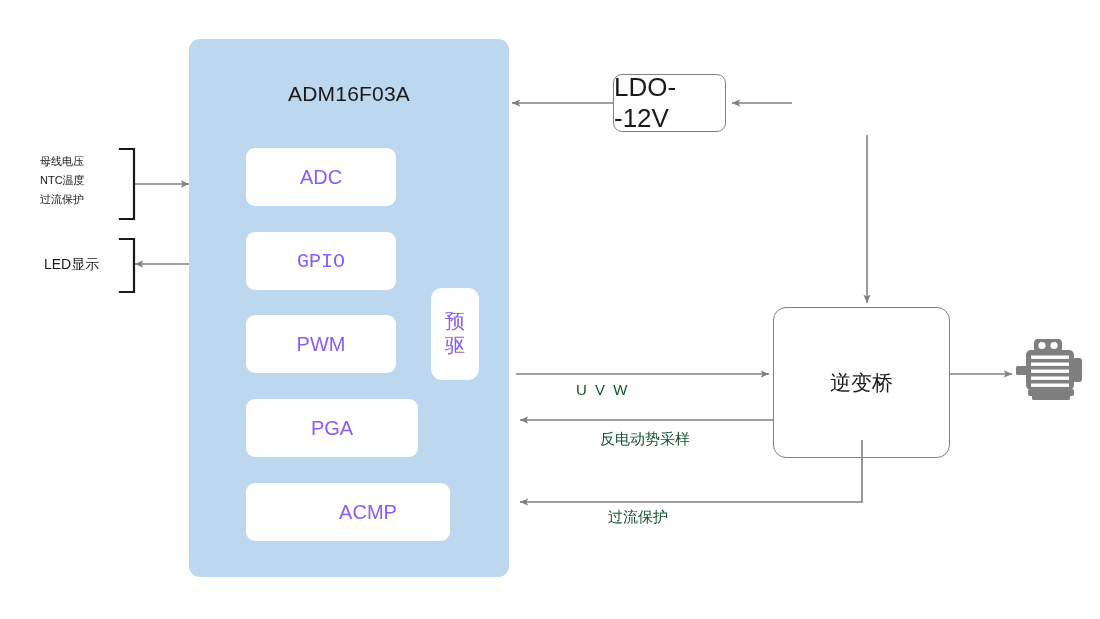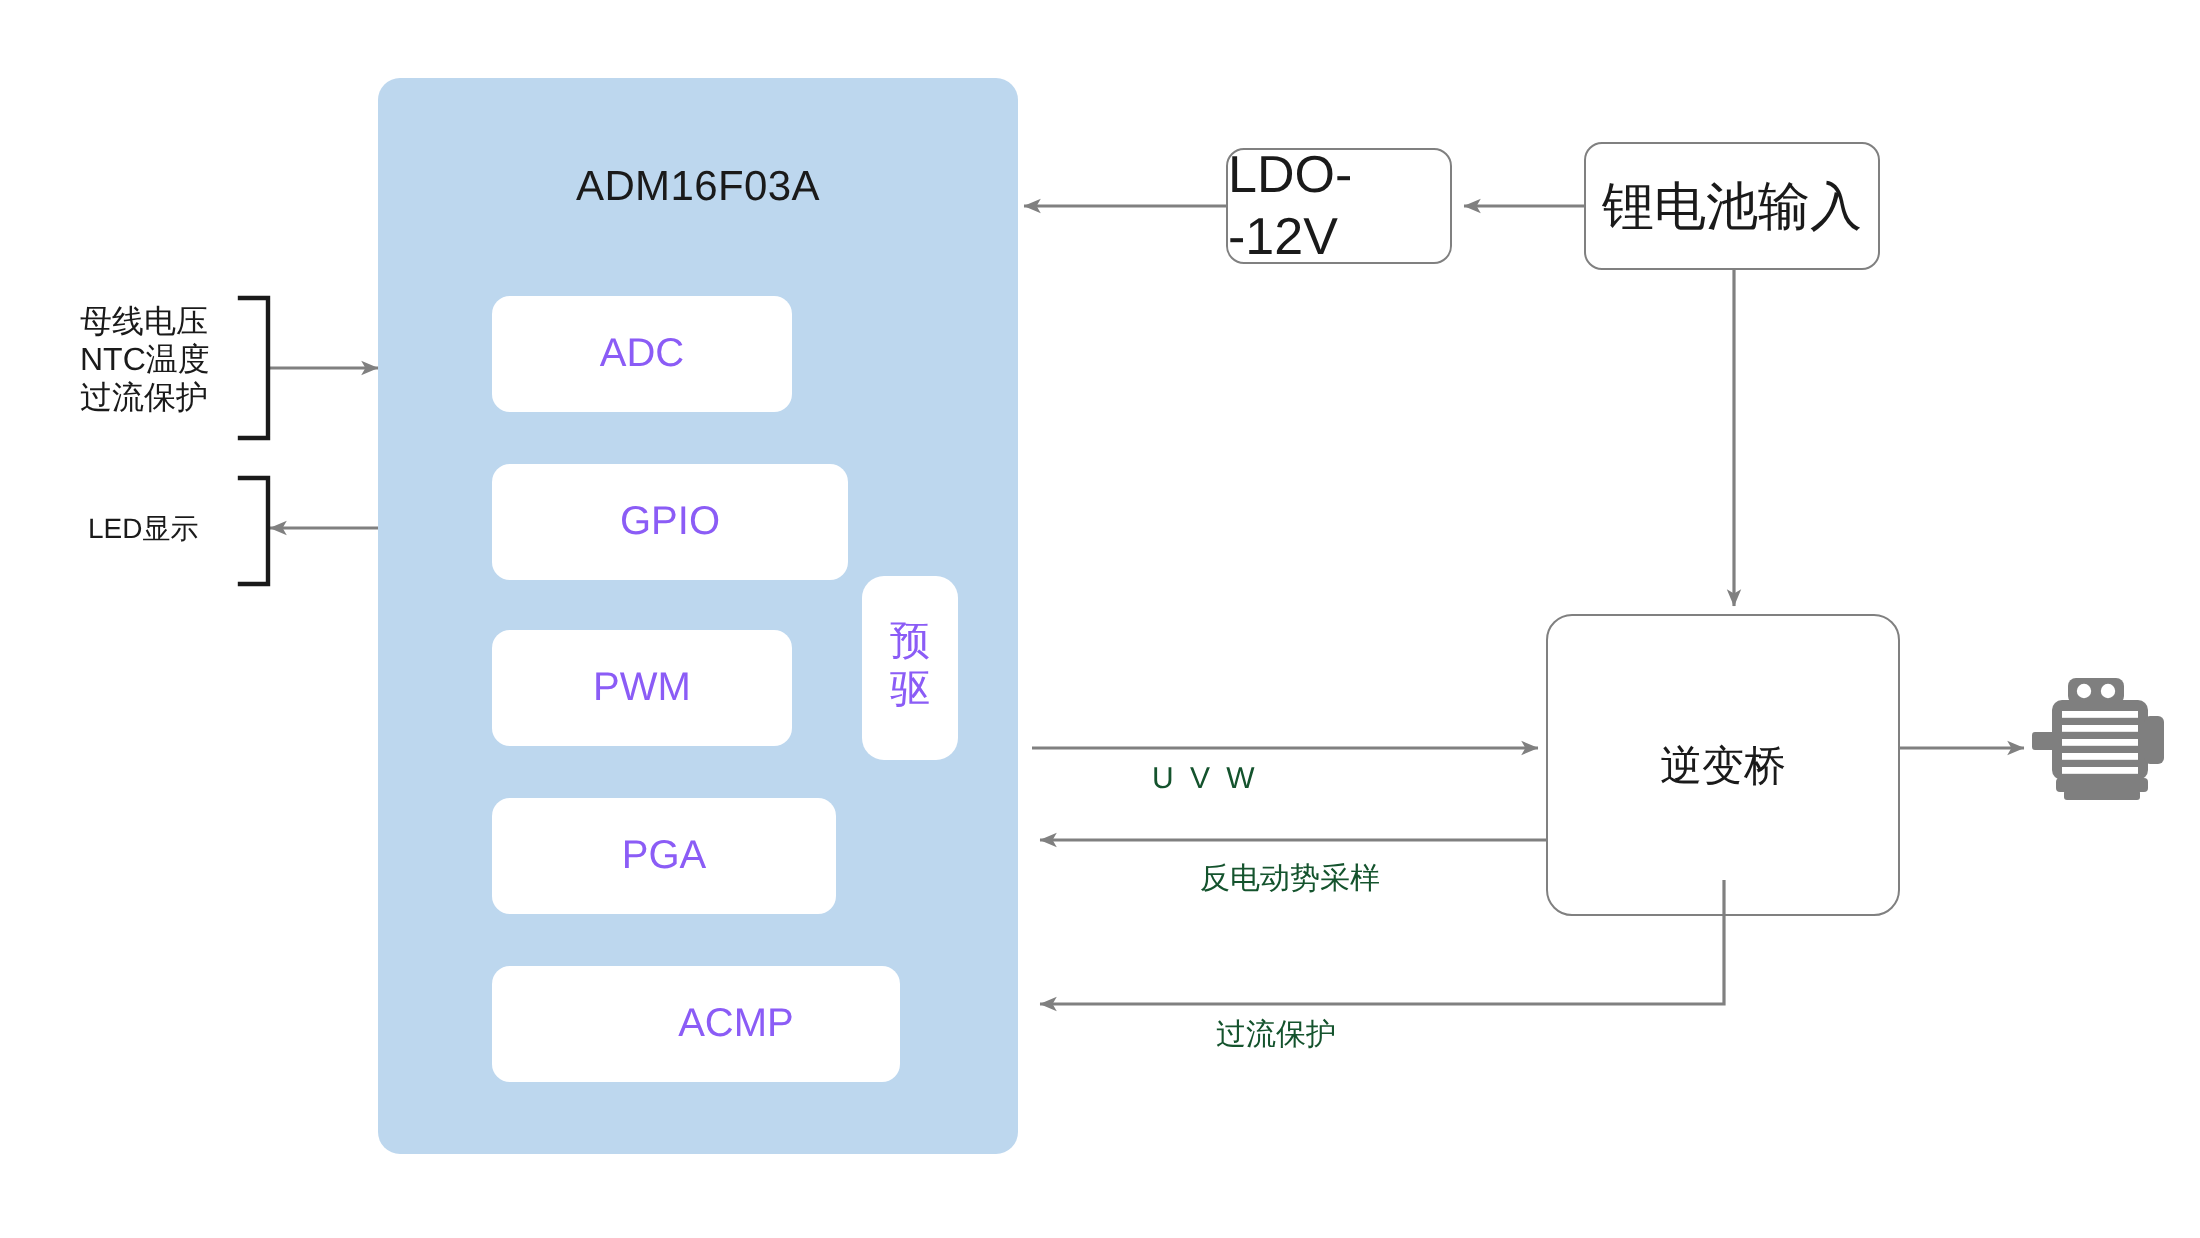--- a/index.html
+++ b/index.html
@@ -54,21 +54,21 @@
     position: absolute;
     background: #ffffff;
     border-radius: 9px;
     display: flex;
     align-items: center;
     justify-content: center;
     font-size: 20px;
     color: #8b5cf6;
   }
   .blk-adc  { left: 230px; top: 148px; width: 150px; height: 58px; }
-  .blk-gpio { left: 230px; top: 232px; width: 178px; height: 58px; }
+  .blk-gpio { left: 230px; top: 232px; width: 150px; height: 58px; font-family: Liberation Mono, monospace; }
   .blk-pwm  { left: 230px; top: 315px; width: 150px; height: 58px; }
   .blk-pga  { left: 230px; top: 399px; width: 172px; height: 58px; }
   .blk-acmp { left: 230px; top: 483px; width: 164px; height: 58px; padding-left: 40px; }
 
   .blk-predrv {
     left: 415px; top: 288px; width: 48px; height: 92px;
     border-radius: 11px;
     font-size: 20px;
     line-height: 1.18;
     flex-direction: column;
@@ -89,21 +89,21 @@
     box-sizing: border-box;
   }
   .obox-ldo { left: 597px; top: 74px;  width: 113px; height: 58px; }
   .obox-bat { left: 776px; top: 71px;  width: 148px; height: 64px; }
   .obox-inv { left: 757px; top: 307px; width: 177px; height: 151px; border-radius: 13px; font-size: 21px; }
 
   
   .lbl-group {
     position: absolute;
     text-align: left;
-    font-size: 16px;
+    font-size: 11px;
     line-height: 19px;
     color: #1a1a1a;
     white-space: nowrap;
   }
   .lbl-inputs { left: 24px; top: 152px; }
   .lbl-led    { left: 28px; top: 255px; font-size: 14px; }
 
   
   .cap {
     position: absolute;
@@ -138,21 +138,20 @@
   <div class="blk blk-pwm">PWM</div>
   <div class="blk blk-pga">PGA</div>
   <div class="blk blk-acmp">ACMP</div>
 
   <div class="blk blk-predrv">
     <span>预</span>
     <span>驱</span>
   </div>
 
   <div class="obox obox-ldo">LDO--12V</div>
-  <div class="obox obox-bat">锂电池输入</div>
   <div class="obox obox-inv">逆变桥</div>
 
   <div class="lbl-group lbl-inputs">
     <div>母线电压</div>
     <div>NTC温度</div>
     <div>过流保护</div>
   </div>
   <div class="lbl-group lbl-led">LED显示</div>
 
   <div class="cap cap-uvw">U V W</div>

